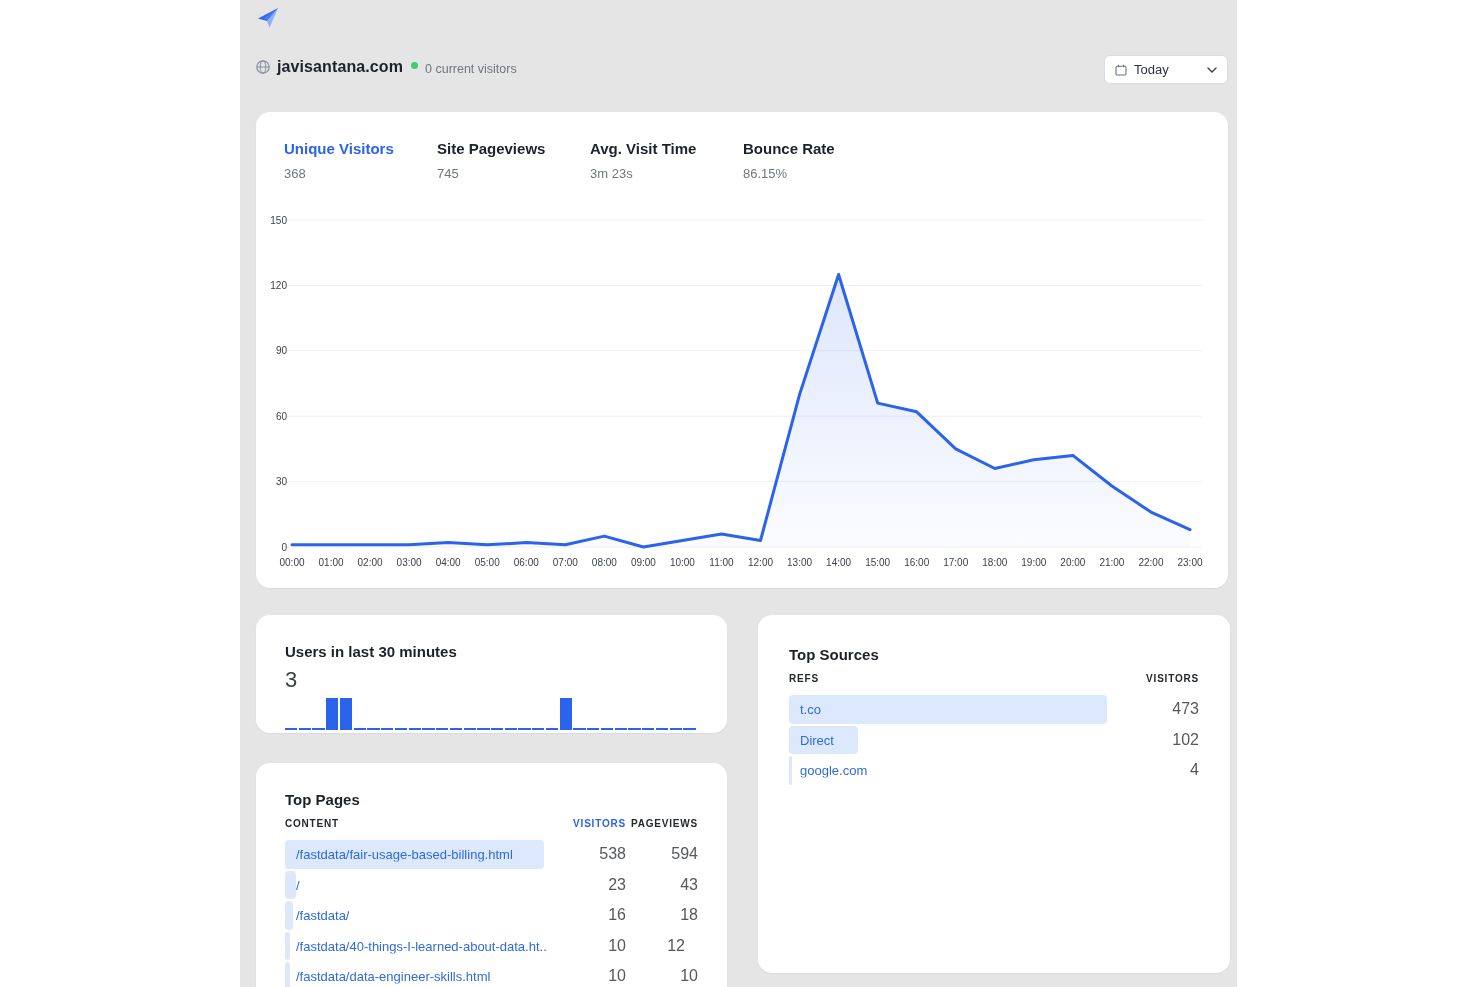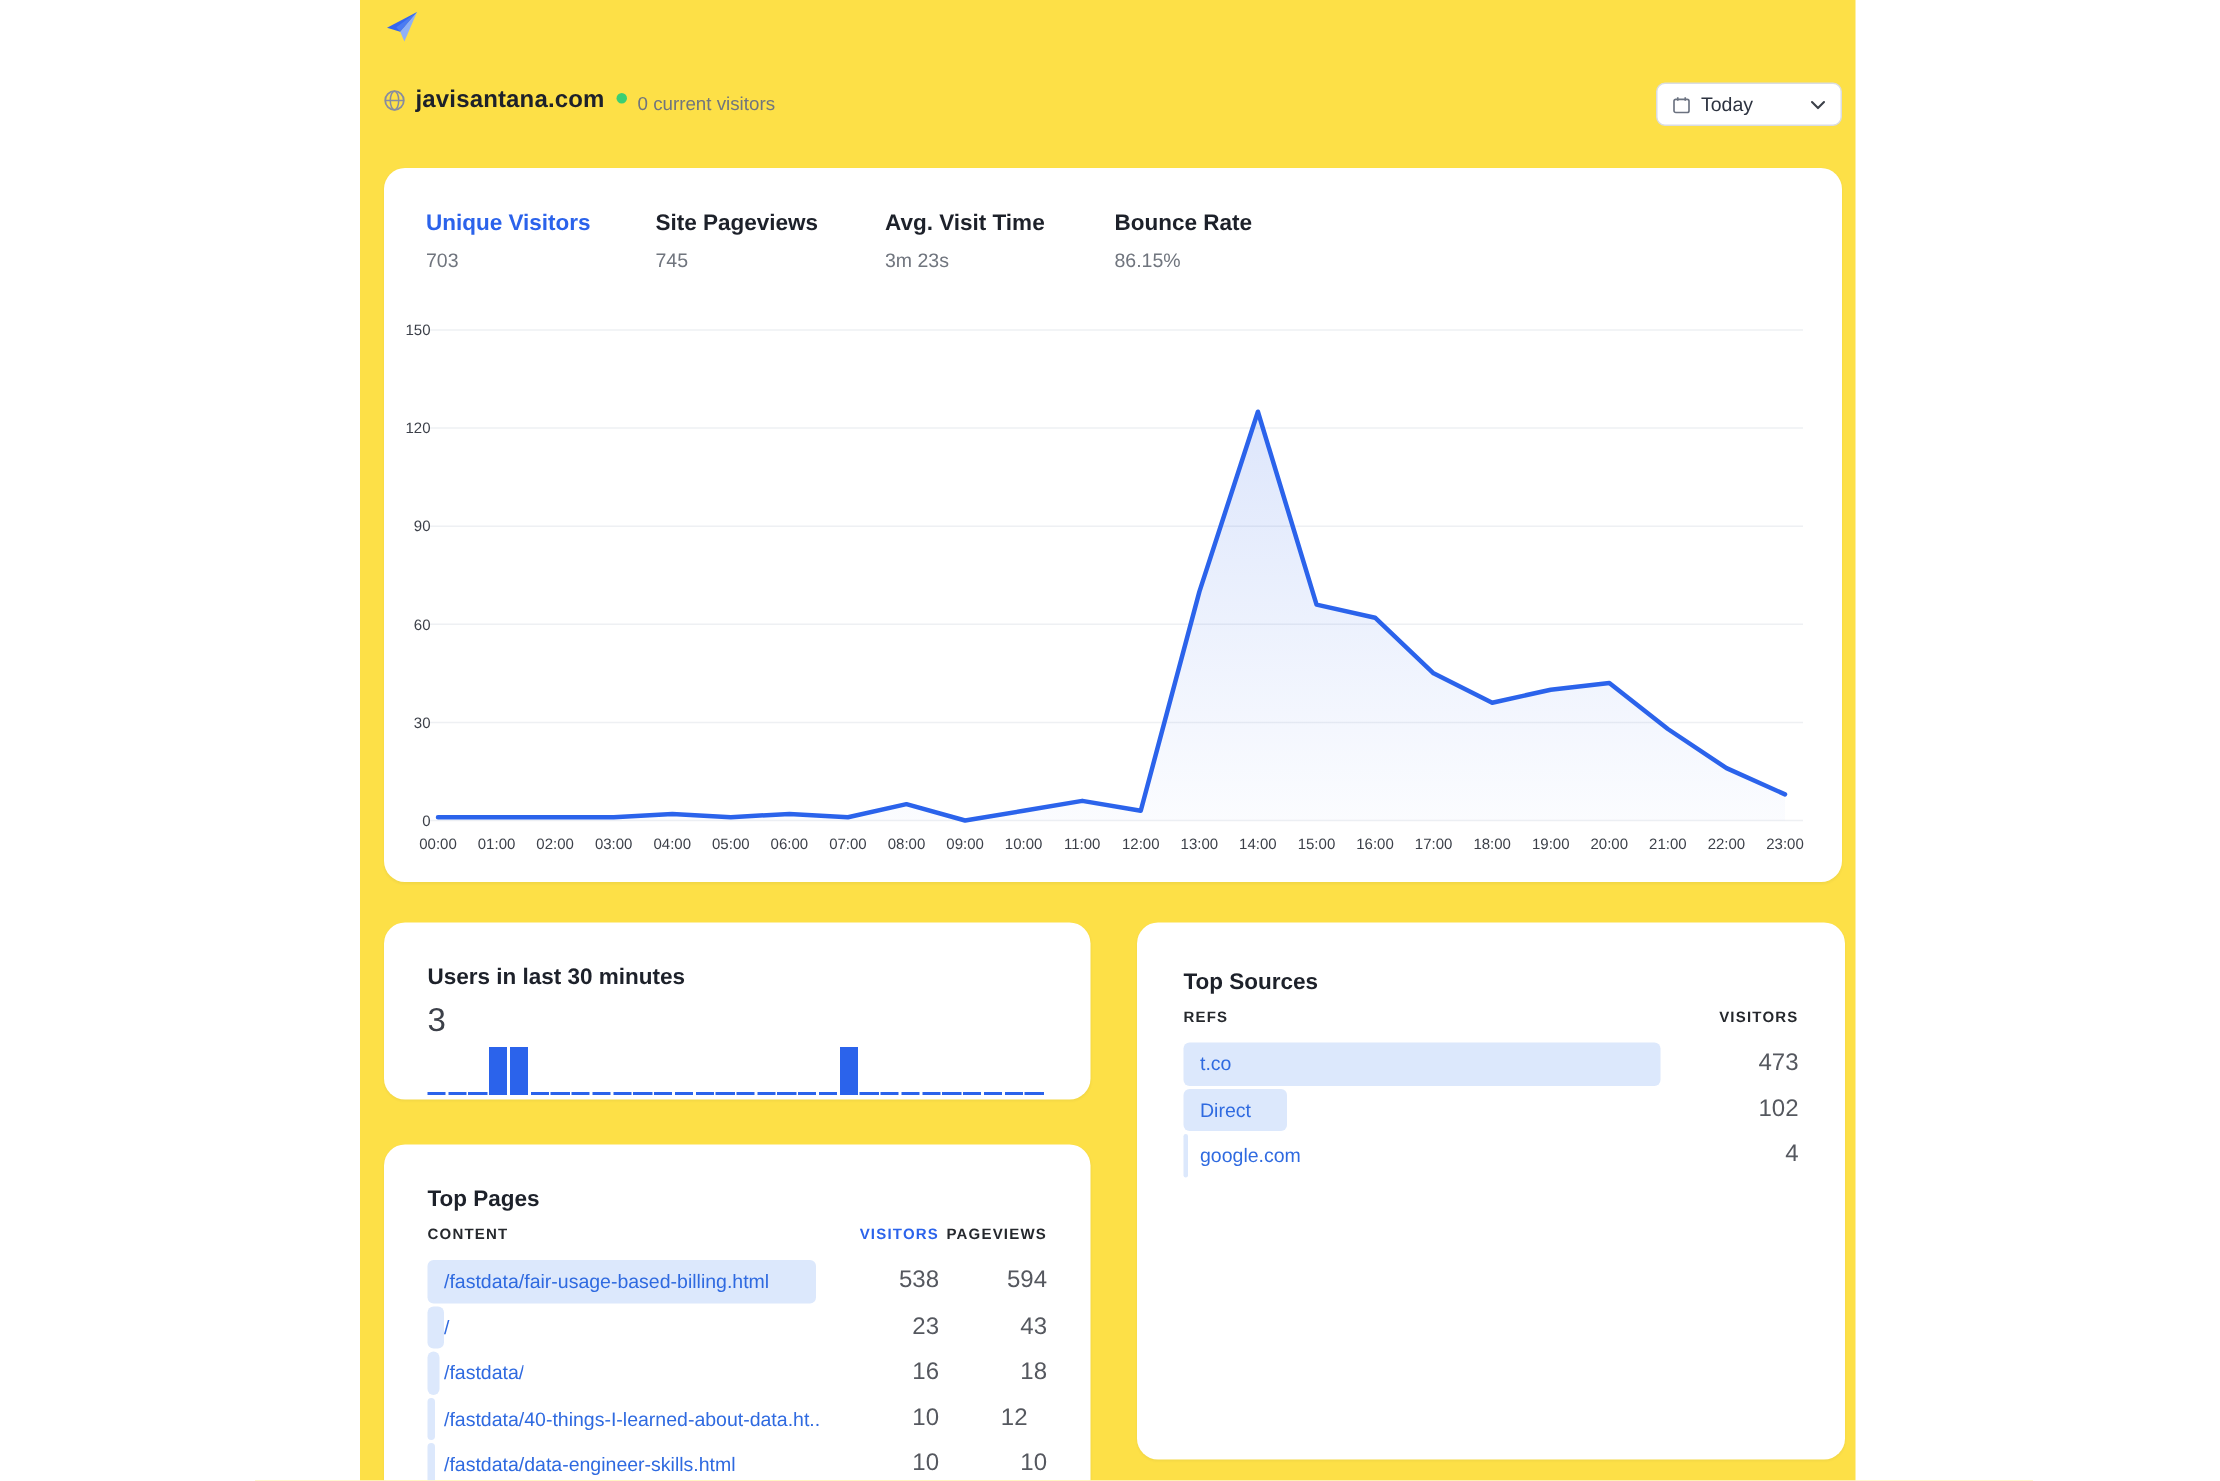--- a/index.html
+++ b/index.html
@@ -1,19 +1,19 @@
 <!DOCTYPE html>
 <html><head>
 <meta charset="utf-8">
 <style>
   * { margin:0; padding:0; box-sizing:border-box; }
   html,body { width:1480px; height:987px; background:#ffffff; overflow:hidden;
     font-family:"Liberation Sans","DejaVu Sans",sans-serif; }
   .band { position:relative; margin-left:240px; width:997px; height:987px;
-    background:#fde047; overflow:hidden; }
+    background:#e5e5e5; overflow:hidden; }
   .card { position:absolute; background:#ffffff; border-radius:14px;
     box-shadow:0 1px 2px rgba(20,30,60,0.05); }
 
   
   .logo { position:absolute; left:16px; top:6px; width:24px; height:24px; cursor:pointer; }
 
   
   .site-row { position:absolute; left:16px; top:58px; display:flex; align-items:center; cursor:pointer; }
   .globe { width:14px; height:14px; margin-right:7px; }
   .site-name { font-size:16px; font-weight:700; color:#1d212a; letter-spacing:.1px; }
@@ -92,21 +92,21 @@
     <span class="lbl">Today</span>
     <svg class="chev" width="10" height="6" viewBox="0 0 10 6">
       <path d="M1,1 L5,5 L9,1" fill="none" stroke="#3c4049" stroke-width="1.4" stroke-linecap="round"></path>
     </svg>
   </div>
 
   <div class="card" id="main-card">
     <div class="stats-row">
       <div class="stat selected">
         <div class="s-label">Unique Visitors</div>
-        <div class="s-value">703</div>
+        <div class="s-value">368</div>
       </div>
       <div class="stat">
         <div class="s-label">Site Pageviews</div>
         <div class="s-value">745</div>
       </div>
       <div class="stat">
         <div class="s-label">Avg. Visit Time</div>
         <div class="s-value">3m 23s</div>
       </div>
       <div class="stat">

